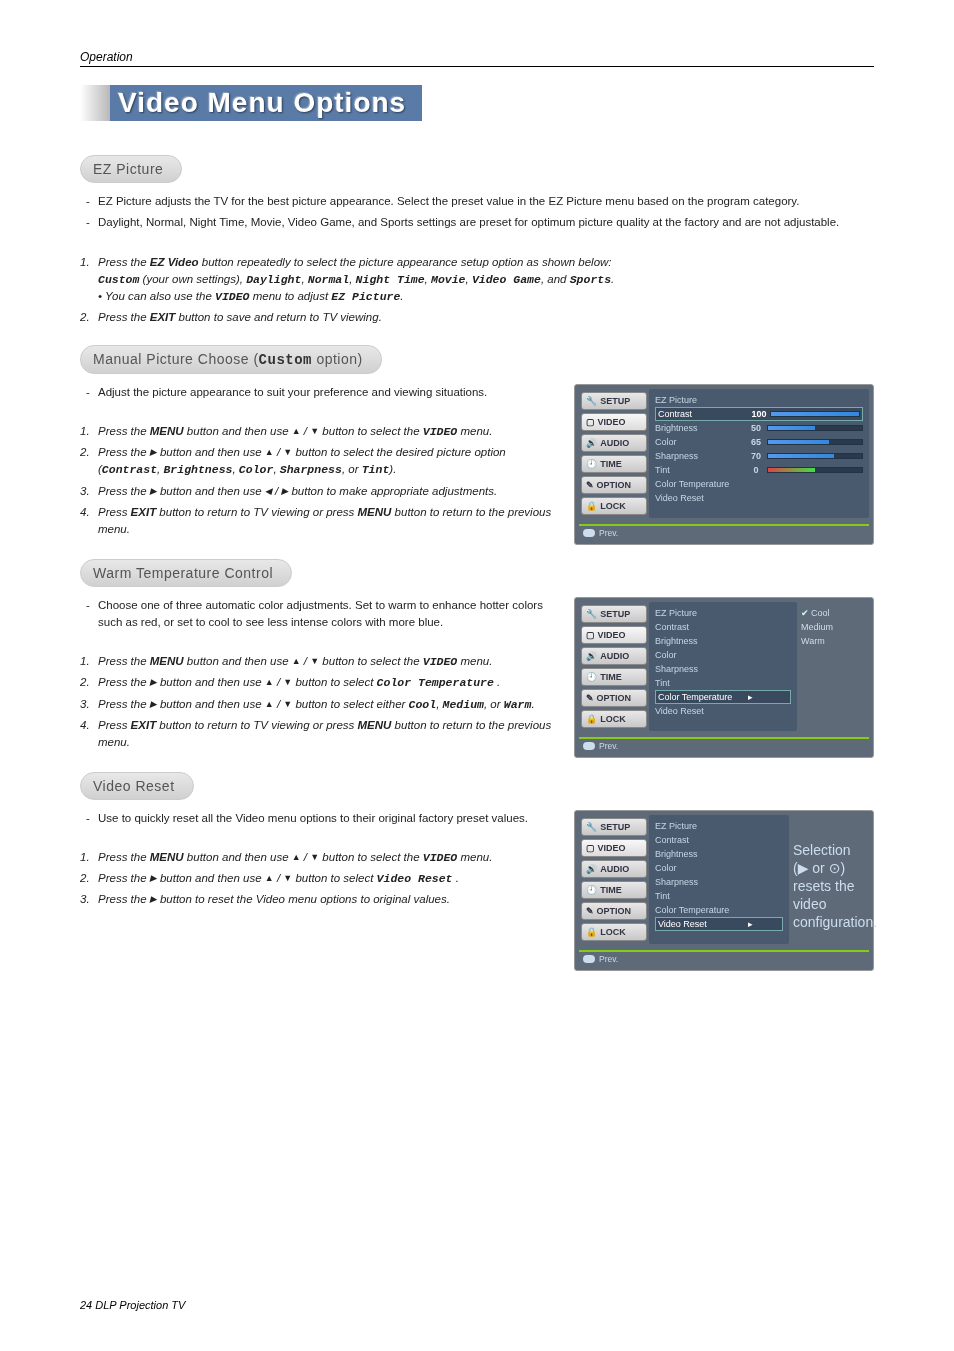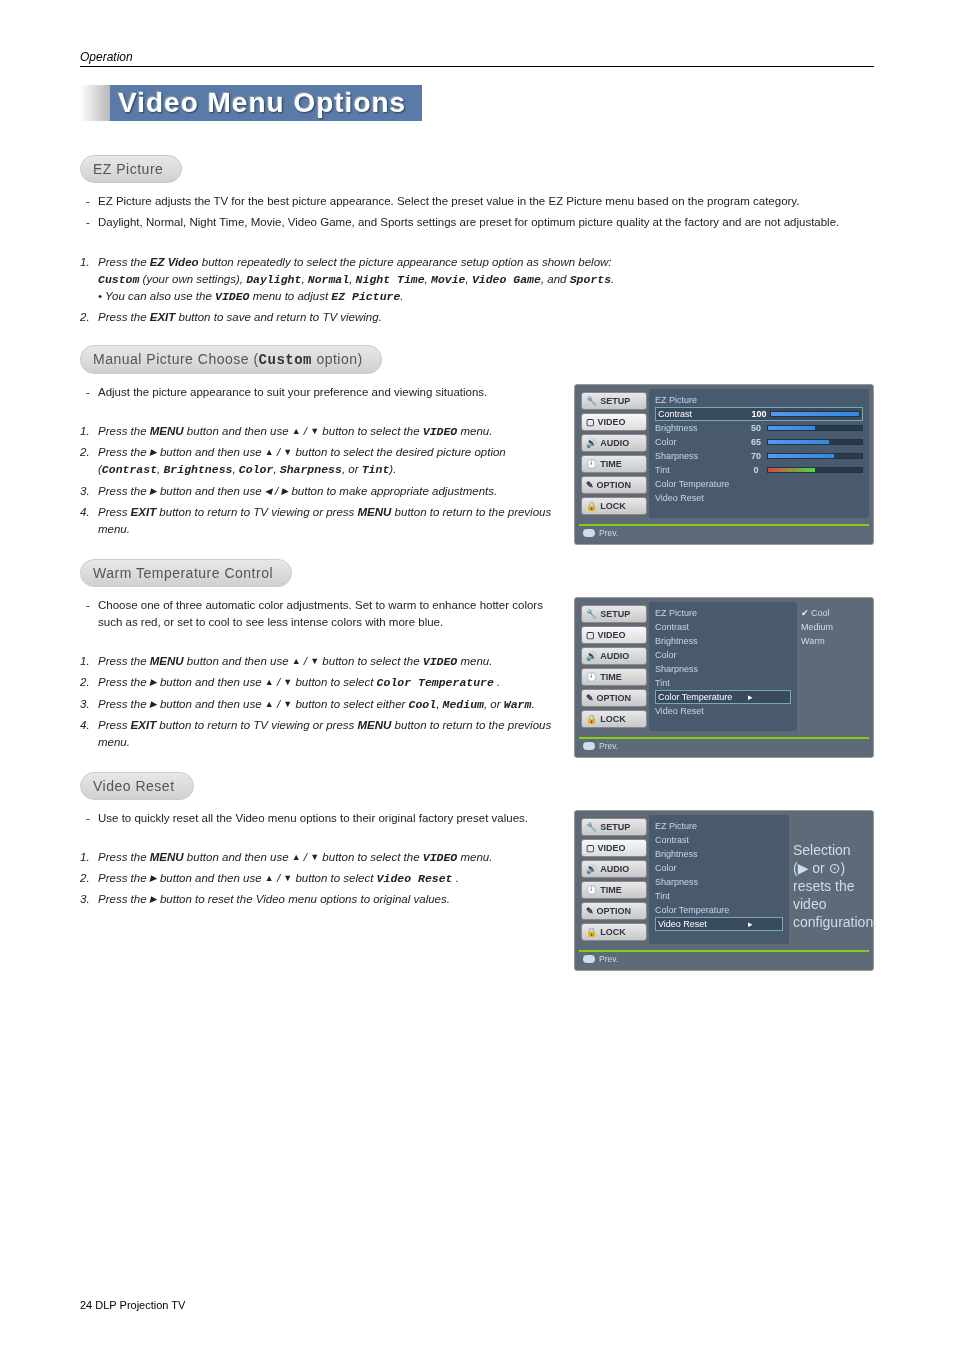--- a/index.html
+++ b/index.html
@@ -102,20 +102,21 @@
     .osd-item .bar .fill.tint { background: linear-gradient(to right,#d44,#4d4); }
     .osd-foot { margin-top: 6px; padding: 2px 4px; font-size: 8.5px; color: #cde; border-top: 2px solid #84cc16; display:flex; align-items:center; gap:4px;}
     .osd-options { width: 72px; padding: 4px; font-size: 9px; color: #cde; }
     .osd-options div { padding: 2px 0; }
     .osd-options .chk::before { content: "✔ "; color: #cfe; }
     .osd-hint { font-size: 14px; color: #cde; padding: 2px 4px; line-height: 1.3; }
     .footer {
       position: absolute;
       bottom: 40px;
       left: 80px;
+      font-style: italic;
       font-size: 11px;
     }
     .pill-svg { width:12px; height:8px; }
   </style>
 </head>
 <body>
 
 
 
 <div class="section-label">Operation</div>

